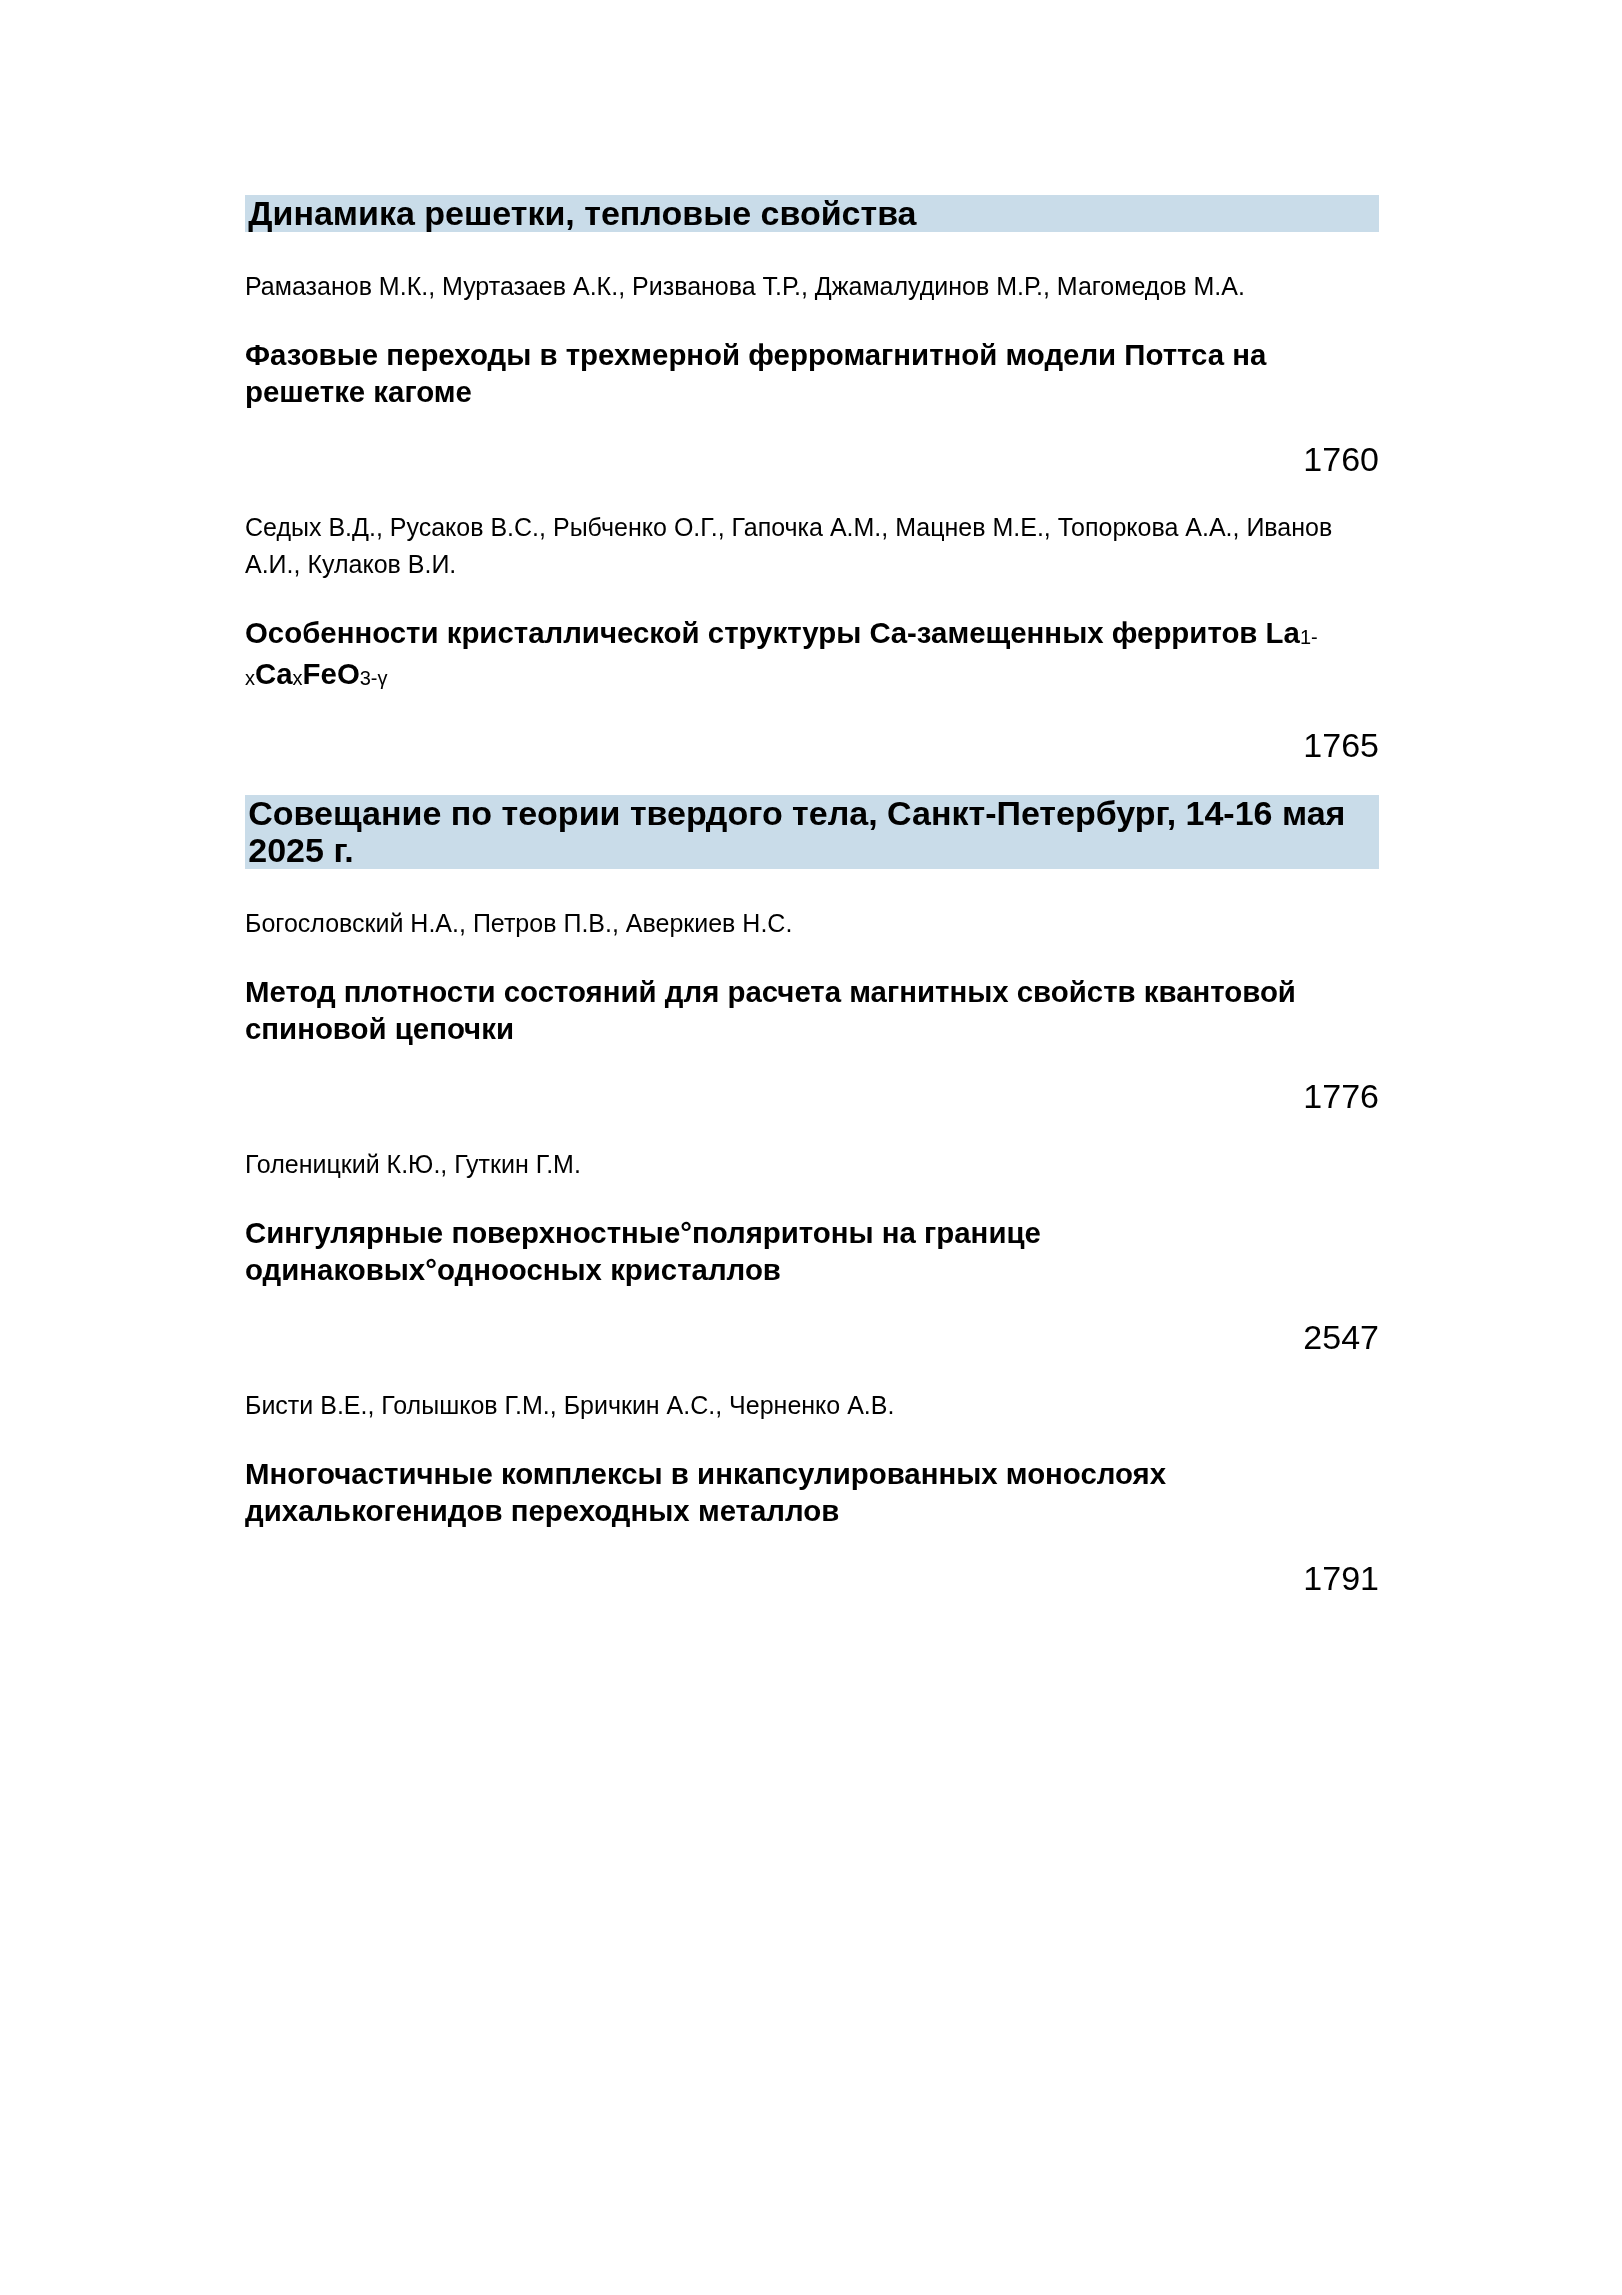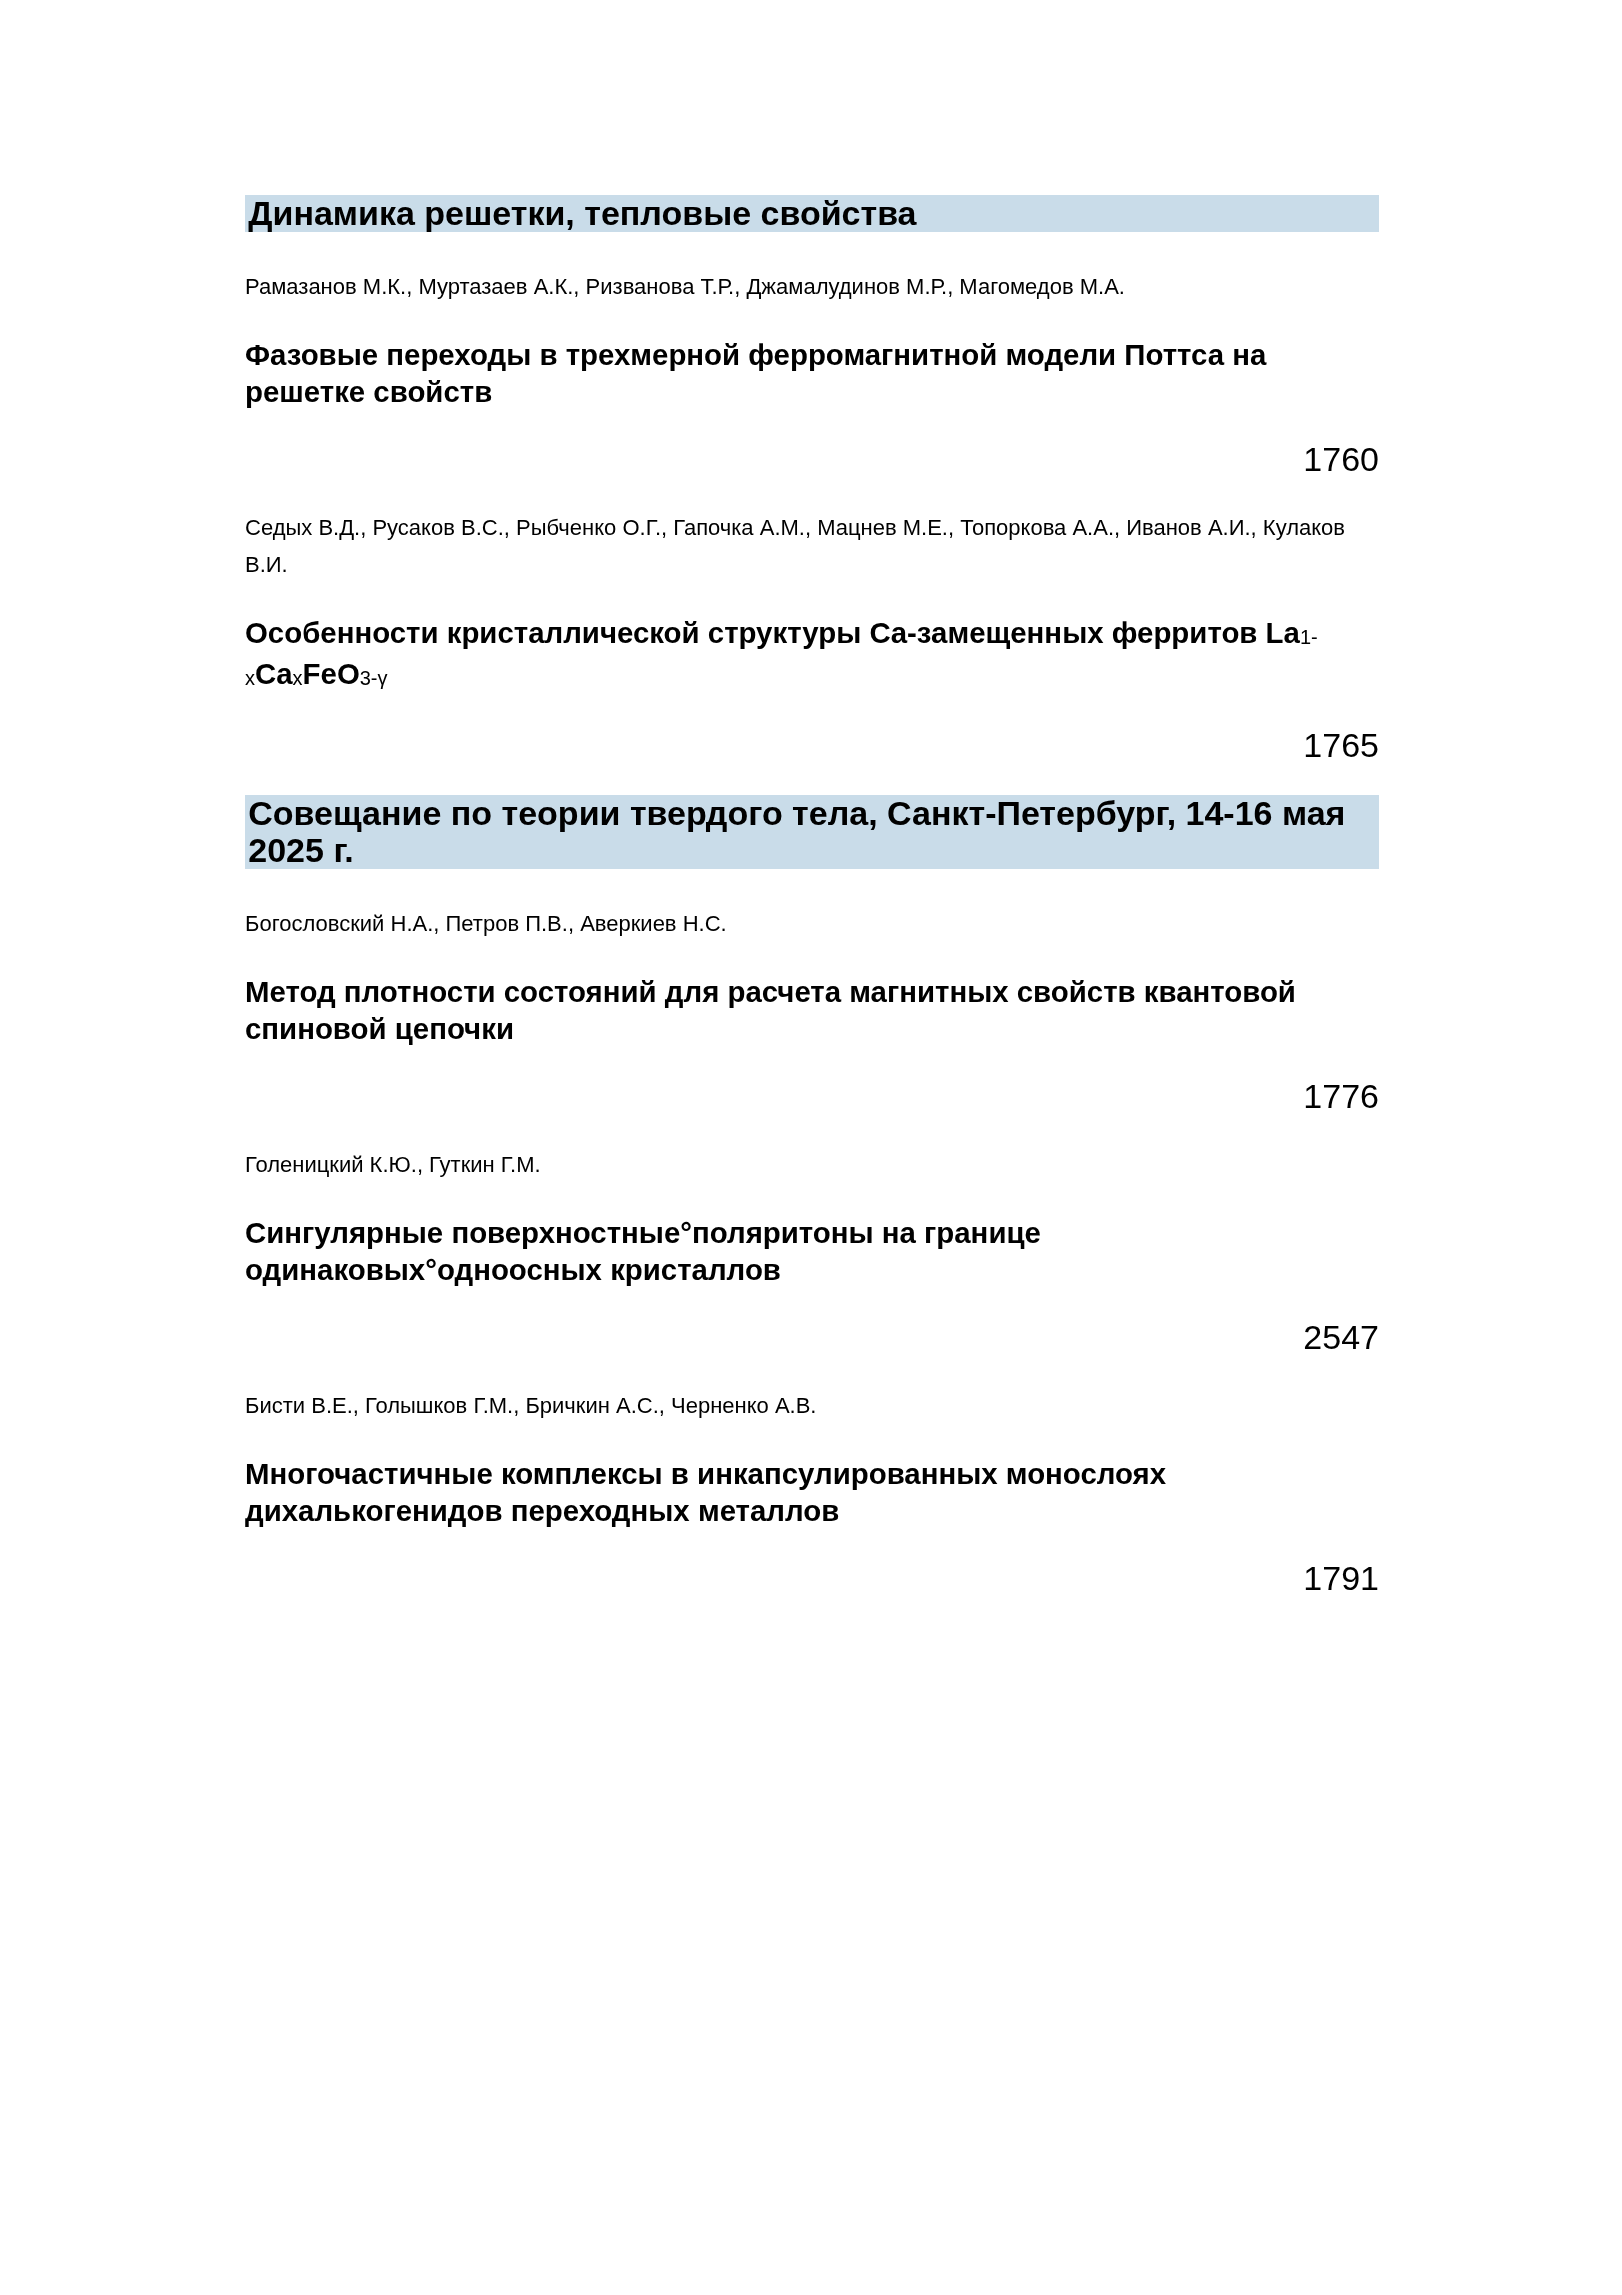--- a/index.html
+++ b/index.html
@@ -17,21 +17,21 @@
   .section-header {
     background: #c9dce9;
     font-weight: bold;
     font-size: 34px;
     line-height: 37px;
     padding-left: 3.3px;
     margin: 0 0 36px 0;
   }
   .section + .section { margin-top: 29px; }
   .authors {
-    font-size: 22px;
+    font-size: 25px;
     line-height: 37px;
     margin: 0 0 31px 0;
   }
   .entry-title {
     font-weight: bold;
     font-size: 29.4px;
     line-height: 37px;
     margin: 0 0 31px 0;
   }
   .page-num {
@@ -51,21 +51,21 @@
 </head>
 <body>
 
 <div class="page">
 
   <div class="section">
     <div class="section-header">Динамика решетки, тепловые свойства</div>
 
     <div class="entry">
       <div class="authors">Рамазанов М.К., Муртазаев А.К., Ризванова Т.Р., Джамалудинов М.Р., Магомедов М.А.</div>
-      <div class="entry-title">Фазовые переходы в трехмерной ферромагнитной модели Поттса на решетке свойств</div>
+      <div class="entry-title">Фазовые переходы в трехмерной ферромагнитной модели Поттса на решетке кагоме</div>
       <div class="page-num">1760</div>
     </div>
 
     <div class="entry">
       <div class="authors">Седых В.Д., Русаков В.С., Рыбченко О.Г., Гапочка А.М., Мацнев М.Е., Топоркова А.А., Иванов А.И., Кулаков В.И.</div>
       <div class="entry-title"><span>Особенности кристаллической структуры Ca-замещенных ферритов </span><span>La</span><span class="sub">1-x</span><span>Ca</span><span class="sub">x</span><span>FeO</span><span class="sub">3-γ</span></div>
       <div class="page-num">1765</div>
     </div>
   </div>
 

